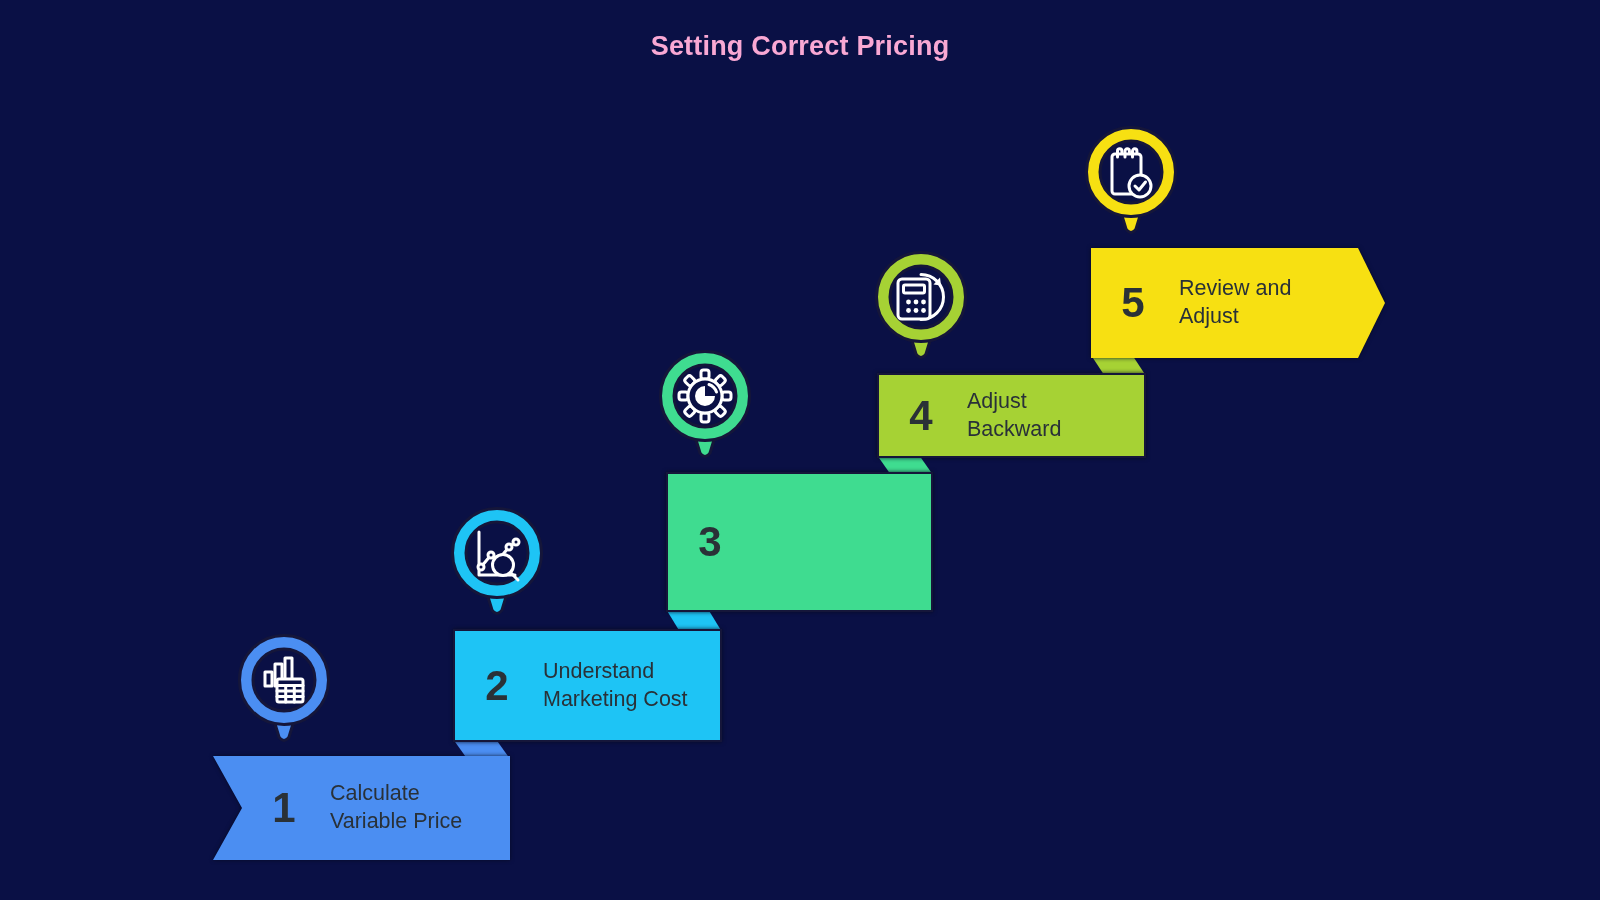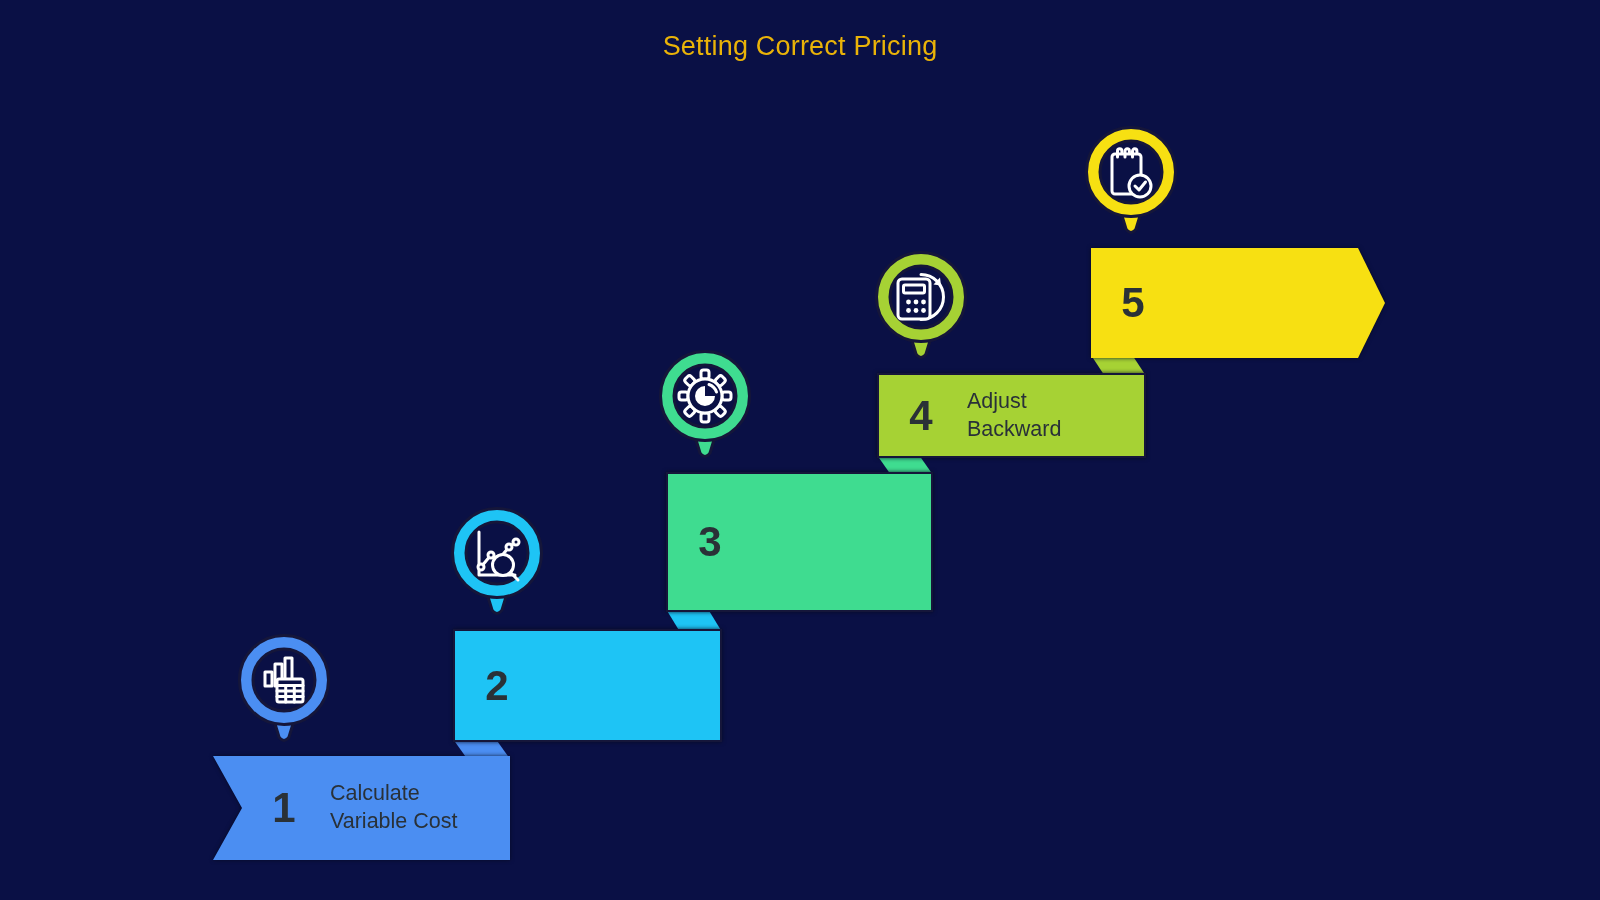--- a/index.html
+++ b/index.html
@@ -3,21 +3,21 @@
 <meta charset="utf-8">
 <style>
   html,body{margin:0;padding:0;background:#0A1045;}
   .canvas{
     position:relative;width:1600px;height:900px;overflow:hidden;
     background:#0A1045;
     font-family:"Liberation Sans", sans-serif;
   }
   .title{
     position:absolute;left:0;top:31px;width:100%;
-    text-align:center;color:#eab308;font-size:27px;font-weight:400;
+    text-align:center;color:#f9a8d4;font-size:27px;font-weight:700;
     letter-spacing:0.2px;
   }
   
   .box-wrap{position:absolute;z-index:2;filter:drop-shadow(0 0 2px rgba(6,8,28,0.85));}
   .box{
     position:absolute;inset:0;display:flex;align-items:center;
     box-sizing:border-box;
   }
   .box.bordered{border:2px solid #15163A;}
   .num{
@@ -64,46 +64,48 @@
   <div class="title">Setting Correct Pricing</div>
 
   <div class="fold f1 c1"></div>
   <div class="fold f2 c2"></div>
   <div class="fold f3 c3"></div>
   <div class="fold f4 c4"></div>
 
   <div class="box-wrap s1">
     <div class="box c1">
       <span class="num">1</span>
-      <span class="label">Calculate Variable Cost</span>
+      <span class="label">Calculate Variable Price</span>
     </div>
   </div>
 
   <div class="box-wrap s2">
     <div class="box bordered c2">
       <span class="num">2</span>
+      <span class="label">Understand Marketing Cost</span>
     </div>
   </div>
 
   <div class="box-wrap s3">
     <div class="box bordered c3">
       <span class="num">3</span>
     </div>
   </div>
 
   <div class="box-wrap s4">
     <div class="box bordered c4">
       <span class="num">4</span>
       <span class="label">Adjust Backward</span>
     </div>
   </div>
 
   <div class="box-wrap s5">
     <div class="box c5">
       <span class="num">5</span>
+      <span class="label">Review and Adjust</span>
     </div>
   </div>
 
   <div class="pin p1">
     <svg width="104" height="133" viewBox="0 0 104 133">
       <path d="M40,84 L64,84 L57,107 Q52,114 47,107 Z" fill="#4B8EF2" stroke="#15163A" stroke-width="3"></path>
       <circle cx="52" cy="50" r="44.5" fill="#4B8EF2" stroke="#15163A" stroke-width="3"></circle>
       <circle cx="52" cy="50" r="31" fill="#0A1045" stroke="#15163A" stroke-width="3"></circle>
       <g stroke="#FFFFFF" stroke-width="3" fill="none" stroke-linecap="round" stroke-linejoin="round">
         <rect x="33" y="42" width="7" height="14"></rect>

